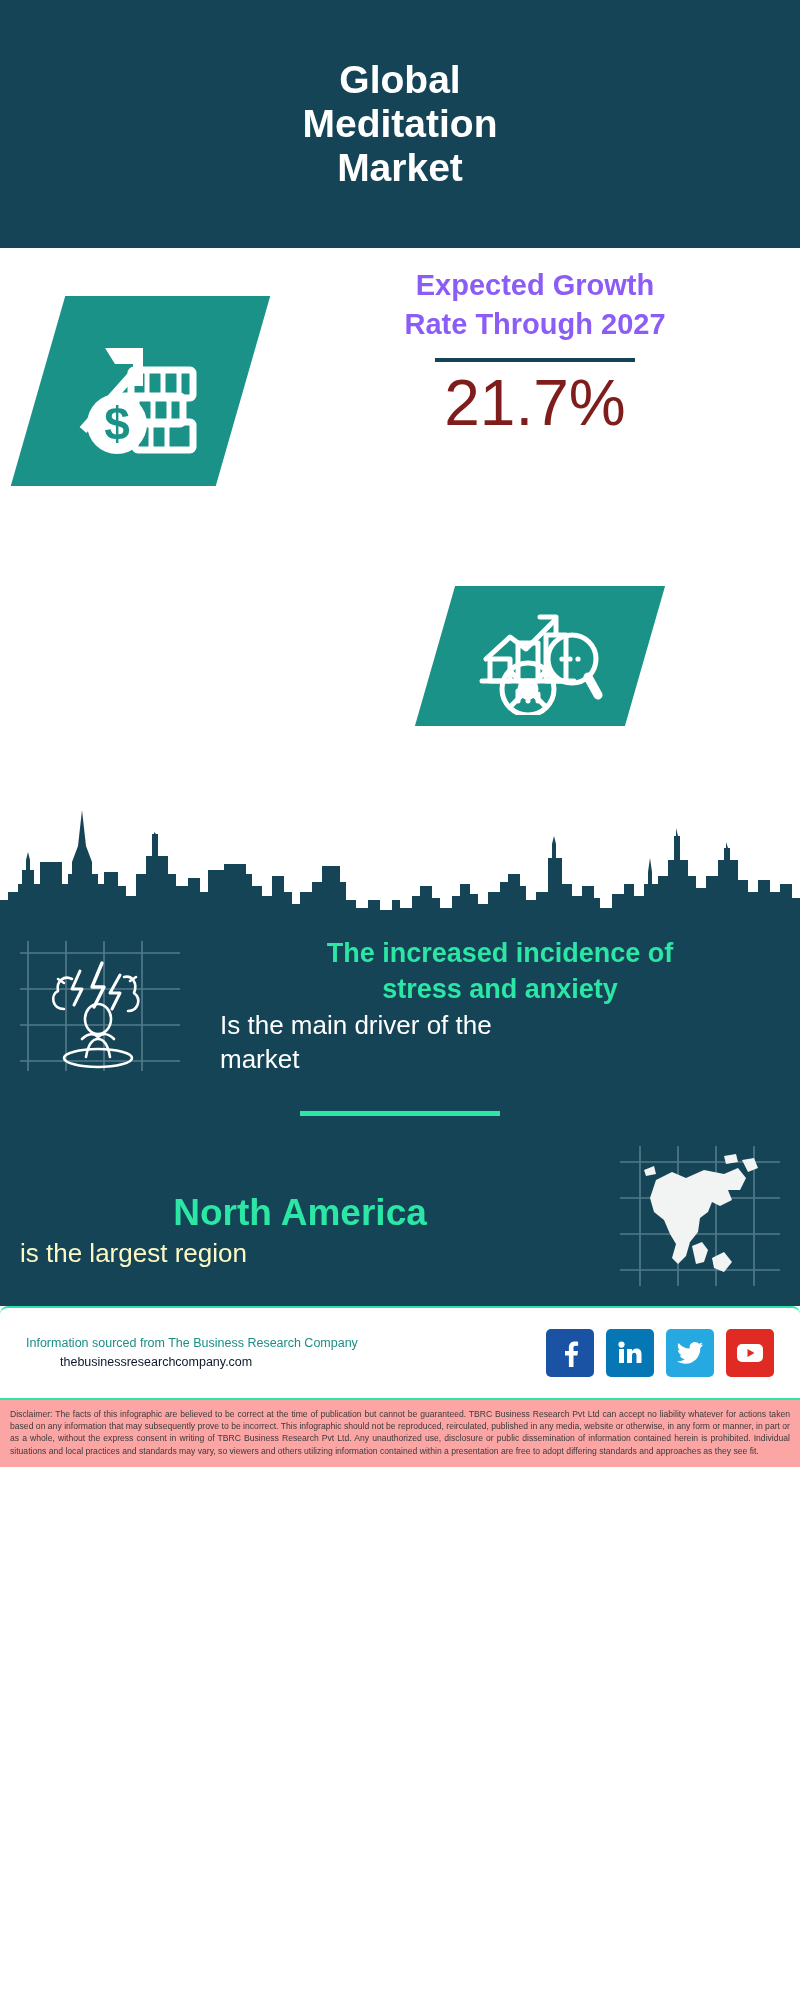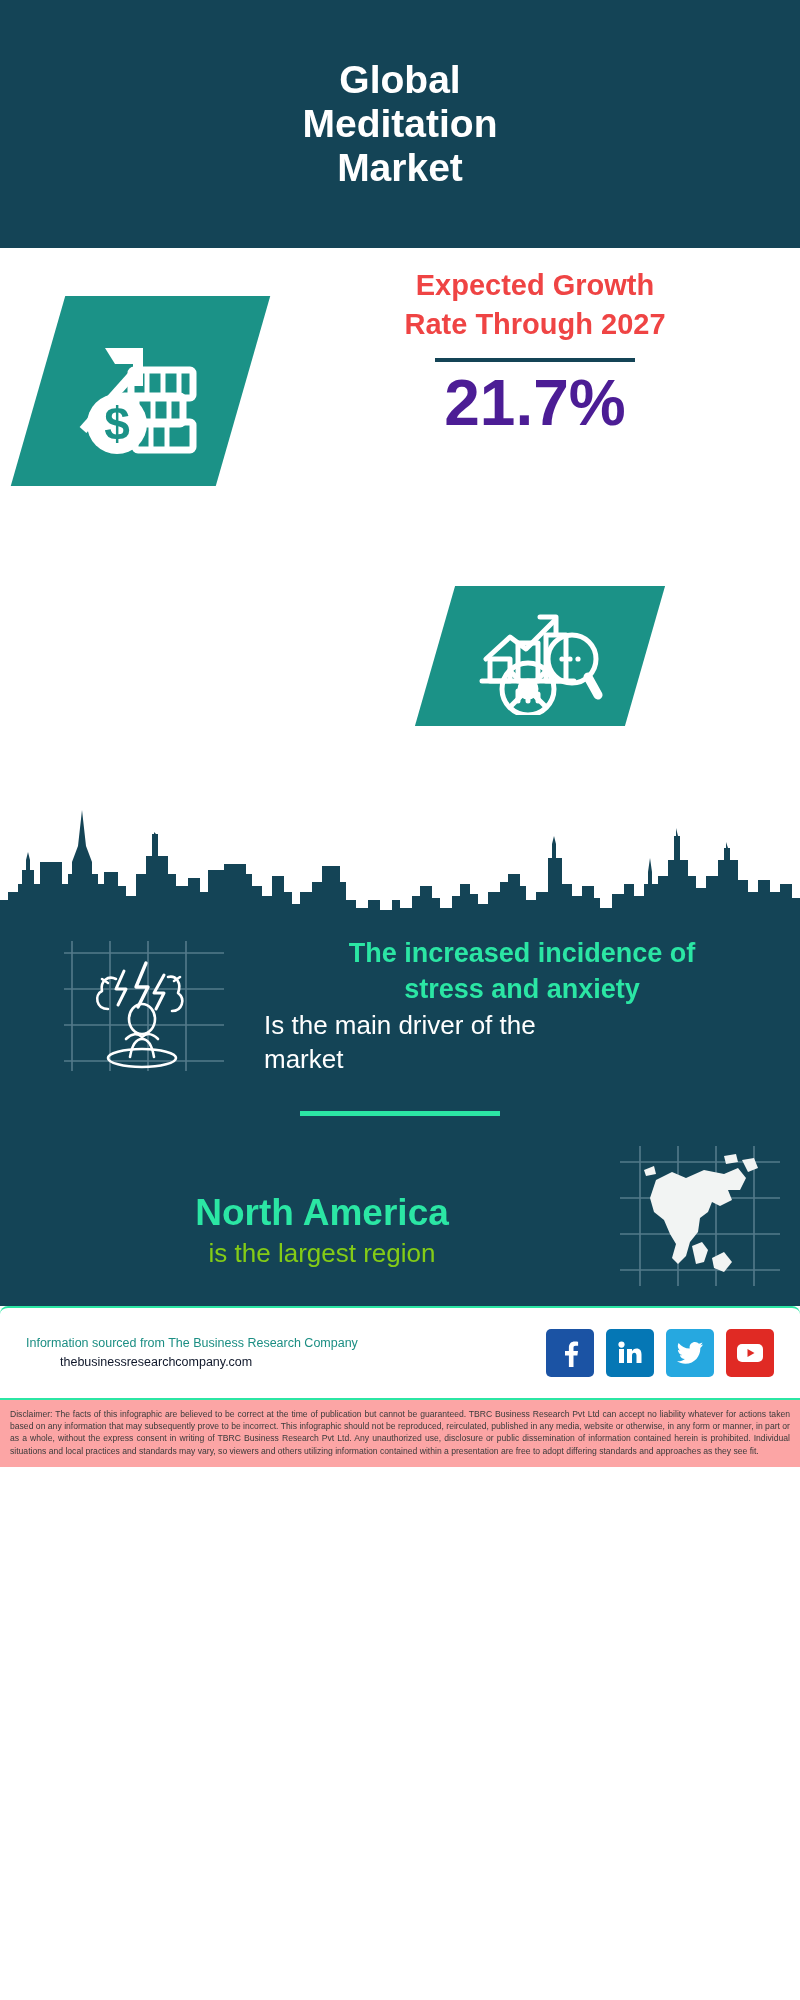--- a/index.html
+++ b/index.html
@@ -37,27 +37,27 @@
     background:#1B9287;
     transform:skewX(-16deg);
   }
   .para-left .icon-wrap {
     transform:skewX(16deg);
     width:100%; height:100%;
     display:flex; align-items:center; justify-content:center;
   }
   .s1-text { position:absolute; left:300px; top:18px; width:470px; text-align:center; }
   .s1-head {
-    color:#ef4444; font-size:29px; font-weight:bold; line-height:1.35;
+    color:#8b5cf6; font-size:29px; font-weight:bold; line-height:1.35;
   }
   .rule-dark {
     width:200px; height:4px; background:#144456; margin:14px auto 6px auto;
   }
   .s1-value {
-    color:#4c1d95; font-size:64px; font-weight:bold; line-height:1.1;
+    color:#7f1d1d; font-size:64px; font-weight:normal; line-height:1.1;
   }
 
   
   .sec2 { position:relative; width:800px; height:240px; background:#fff; }
   .s2-text { position:absolute; left:28px; top:12px; width:345px; text-align:center; }
   .s2-head { color:#144456; font-size:29px; font-weight:bold; line-height:1.35; }
   .rule-dark2 { width:200px; height:4px; background:#144456; margin:13px auto 8px auto; }
   .s2-value { color:#1B8E83; font-size:52px; font-weight:bold; line-height:1.1; }
   .para-right {
     position:absolute; left:435px; top:38px;
@@ -74,39 +74,39 @@
   
   .skyline-band { position:relative; width:800px; height:130px; background:#ffffff; }
   .skyline-band svg { display:block; width:800px; height:130px; }
 
   
   .dark-body {
     width:800px; background:#144456; position:relative;
     padding:18px 0 20px 0;
   }
   .row {
-    display:flex; align-items:center; width:800px;padding-left:44px;
+    display:flex; align-items:center; width:800px;
   }
   .row .grid-icon { flex:0 0 200px; display:flex; justify-content:center; align-items:center; }
   .row .row-text { flex:1; padding:0 20px; }
 
   .green-head {
     color:#2BE6A4; font-size:27px; font-weight:bold; line-height:1.33; text-align:center;
   }
   .white-sub {
     color:#ffffff; font-size:26px; line-height:1.33; 
   }
   .divider-green {
     width:200px; height:5px; background:#2BE6A4;
     margin:34px auto 30px auto;
   }
   .row2 .row-text { order:1; }
   .row2 .grid-icon { order:2; }
   .na-head { color:#2BE6A4; font-size:37px; font-weight:bold; line-height:1.3; text-align:center;margin-top:27px; }
-  .na-sub { color:#84cc16; font-size:26px; line-height:1.3; text-align:center; }
+  .na-sub { color:#fef9c3; font-size:26px; line-height:1.3; }
 
   
   .source-bar {
     width:800px; height:92px; background:#ffffff;
     display:flex; align-items:center; padding:0 26px;
     border-top:2px solid #2BE6A4;
     border-radius:8px;
   }
   .source-text { flex:1; }
   .source-line1 { color:#1B8E83; font-size:12.5px; line-height:1.55; }

